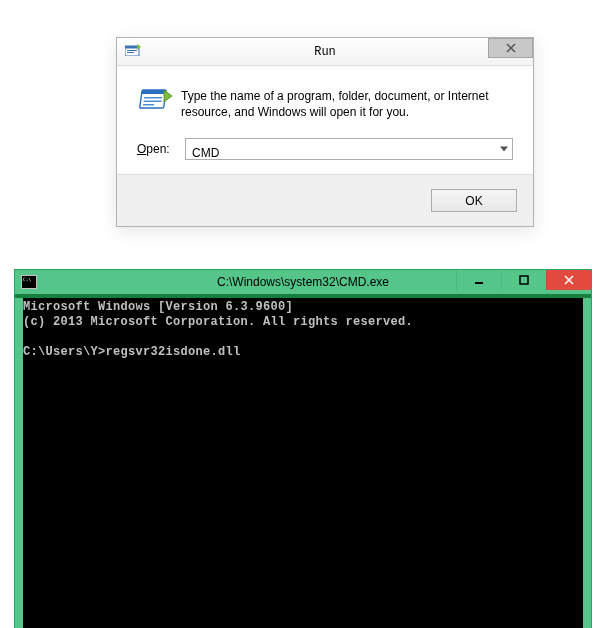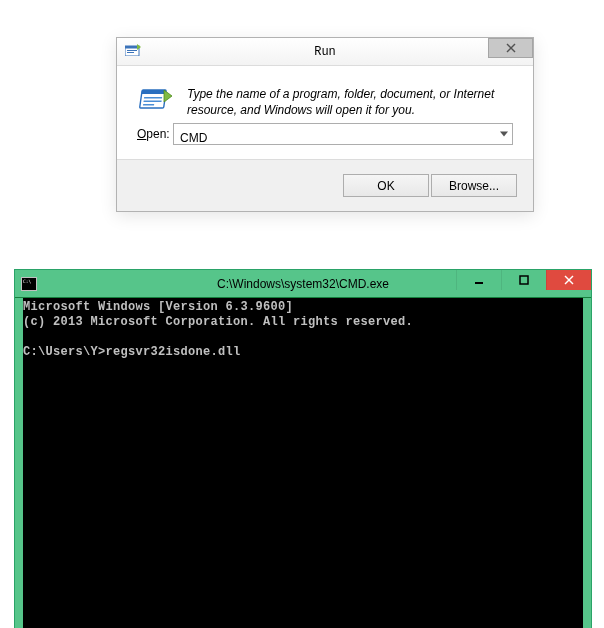--- a/index.html
+++ b/index.html
@@ -56,40 +56,40 @@
       color: #525252;
       cursor: pointer;
     }
 
     .run-body {
       padding: 18px 20px 14px 20px;
       background: #fff;
     }
     .run-row {
       display: flex;
-      align-items: center;
-      gap: 14px;
-      font-style: italic;
+      align-items: flex-end;
+      gap: 8px;
     }
     .run-icon {
       width: 36px; height: 36px;
       flex-shrink: 0;
       display: flex;
       align-items: center;
       justify-content: center;
     }
     .run-desc {
       font-size: 12px;
       color: #000;
       line-height: 1.35;
     }
     .run-open-row {
       display: flex;
       align-items: center;
-      margin-top: 3px;
+      gap: 12px;
+      margin-top: 18px;
     }
     .run-open-label {
       font-size: 12px;
       color: #000;
       width: 36px;
     }
     .run-open-label span.ul { text-decoration: underline; }
     .run-combo {
       flex: 1;
       height: 22px;
@@ -137,21 +137,21 @@
       position: absolute;
       left: 14px;
       top: 269px;
       width: 578px;
       border: 1px solid #2aa368;
       background: #56c58a;
     }
     .cmd-titlebar {
       height: 28px;
       background: #56c58a;
-      border-bottom: 1px solid #15803d;
+      border-bottom: 4px solid #15803d;
       position: relative;
       display: flex;
       align-items: center;
     }
     .cmd-sys-icon {
       width: 16px; height: 14px;
       margin-left: 6px;
       background: #000;
       border: 1px solid #c0c0c0;
       position: relative;
@@ -290,21 +290,20 @@
       <label class="run-open-label"><span class="ul">O</span>pen:</label>
       <div class="run-combo">
         <span>CMD</span>
         <span class="run-combo-arrow"></span>
       </div>
     </div>
   </div>
 
   <div class="run-footer">
     <button class="win-btn">OK</button>
-    <button class="win-btn">Browse...</button>
   </div>
 </div>
 
 <div class="cmd-window">
   <div class="cmd-titlebar">
     <span class="cmd-sys-icon"></span>
     <span class="cmd-title">C:\Windows\system32\CMD.exe</span>
     <div class="cmd-controls">
       <span class="cmd-ctrl min">
         <svg viewBox="0 0 10 10">

